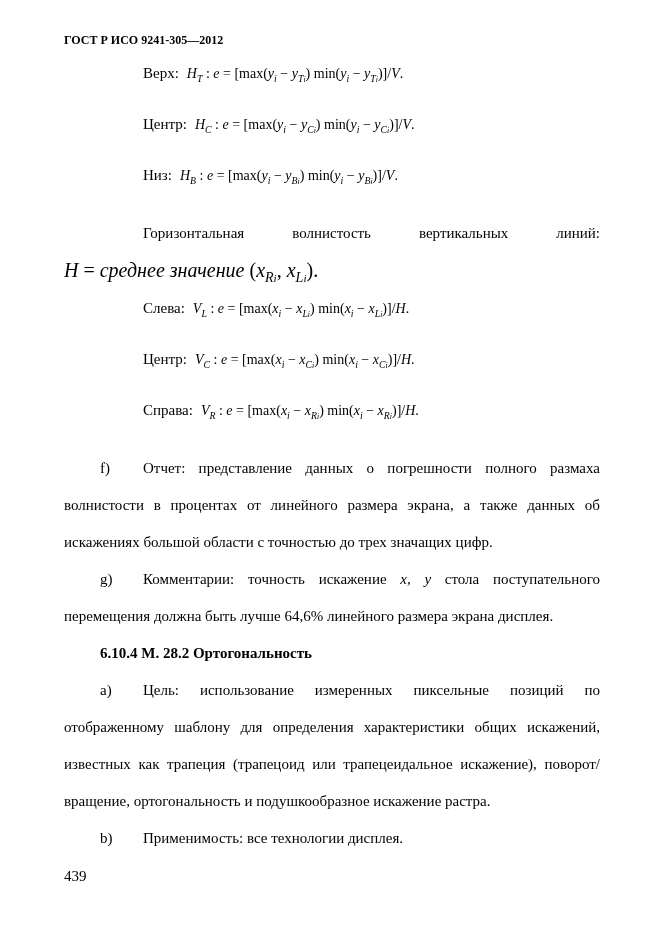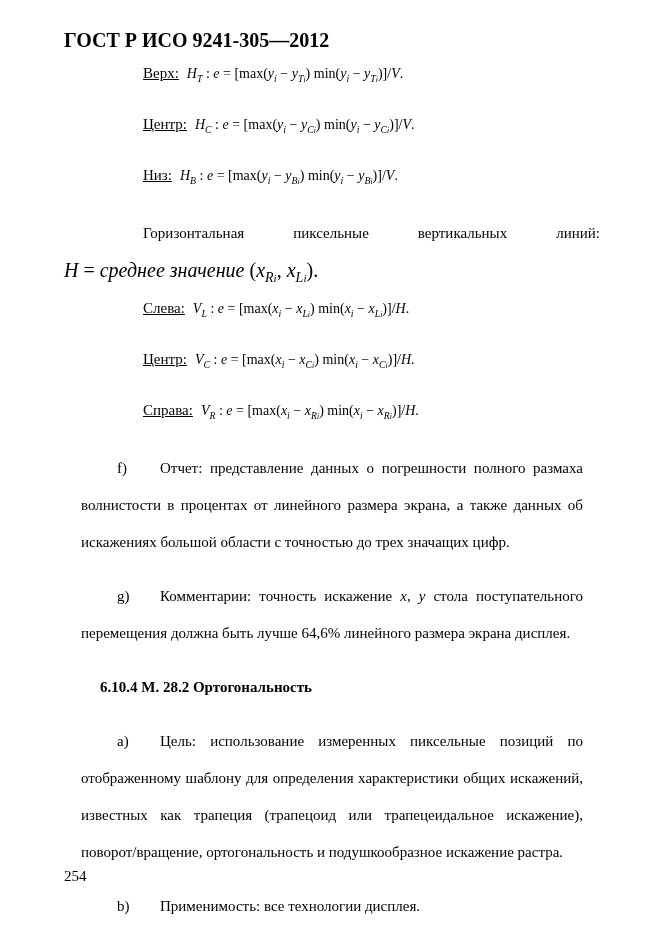--- a/index.html
+++ b/index.html
@@ -11,45 +11,45 @@
   }
   .page {
     position: relative;
     width: 661px; height: 935px;
     padding: 30px 61px 0 64px;
     overflow: hidden;
     background: #ffffff;
   }
   .doc-header {
     font-weight: bold;
-    font-size: 20px;
+    font-size: 12px;
     line-height: 20px;
     margin: 0 0 12px 0;
   }
   .f-row {
     margin: 0 0 28px 79px;
     font-size: 14px;
     line-height: 22px;
     white-space: nowrap;
   }
-  .f-label { font-size: 15px; padding-right: 8px; text-decoration: underline; }
+  .f-label { font-size: 15px; padding-right: 8px; }
   .it { font-style: italic; }
   sub { font-size: 0.7em; font-style: italic; line-height: 0; }
   sub.sub2 { font-size: 0.56em; }
   .wavy { margin: 0 0 8px 0; }
   .wavy-line1 {
     margin-left: 79px;
     font-size: 15px;
     line-height: 37px;
     text-align: justify;
     text-align-last: justify;
   }
   .wavy-line2 { font-size: 20px; line-height: 37px; }
   .body-p {
-    margin: 17px;
+    margin: 0;
     font-size: 15px;
     line-height: 37px;
     text-align: justify;
     text-indent: 36px;
   }
   .marker { display: inline-block; width: 43px; text-indent: 0; }
   .section-heading {
     margin: 0;
     font-size: 15px;
     line-height: 37px;
@@ -77,21 +77,21 @@
 
   <div class="f-row">
     <span class="f-label">Центр:</span><span class="f-math"><span class="it">H</span><sub class="it">C</sub><span> :  </span><span class="it">e</span><span> = [max(</span><span class="it">y</span><sub class="it">i</sub><span> − </span><span class="it">y</span><sub class="it">C</sub><sub class="it sub2">i</sub><span>) min(</span><span class="it">y</span><sub class="it">i</sub><span> − </span><span class="it">y</span><sub class="it">C</sub><sub class="it sub2">i</sub><span>)]/</span><span class="it">V</span><span>.</span></span>
   </div>
 
   <div class="f-row">
     <span class="f-label">Низ:</span><span class="f-math"><span class="it">H</span><sub class="it">B</sub><span> :  </span><span class="it">e</span><span> = [max(</span><span class="it">y</span><sub class="it">i</sub><span> − </span><span class="it">y</span><sub class="it">B</sub><sub class="it sub2">i</sub><span>) min(</span><span class="it">y</span><sub class="it">i</sub><span> − </span><span class="it">y</span><sub class="it">B</sub><sub class="it sub2">i</sub><span>)]/</span><span class="it">V</span><span>.</span></span>
   </div>
 
   <div class="wavy">
-    <div class="wavy-line1">Горизонтальная пиксельные вертикальных линий:</div>
+    <div class="wavy-line1">Горизонтальная волнистость вертикальных линий:</div>
     <div class="wavy-line2"><span class="it">H</span><span> = </span><span class="it">среднее значение</span><span> (</span><span class="it">x</span><sub class="it">R</sub><sub class="it sub2">i</sub><span>, </span><span class="it">x</span><sub class="it">L</sub><sub class="it sub2">i</sub><span>).</span></div>
   </div>
 
   <div class="f-row">
     <span class="f-label">Слева:</span><span class="f-math"><span class="it">V</span><sub class="it">L</sub><span> :  </span><span class="it">e</span><span> = [max(</span><span class="it">x</span><sub class="it">i</sub><span> − </span><span class="it">x</span><sub class="it">L</sub><sub class="it sub2">i</sub><span>) min(</span><span class="it">x</span><sub class="it">i</sub><span> − </span><span class="it">x</span><sub class="it">L</sub><sub class="it sub2">i</sub><span>)]/</span><span class="it">H</span><span>.</span></span>
   </div>
 
   <div class="f-row">
     <span class="f-label">Центр:</span><span class="f-math"><span class="it">V</span><sub class="it">C</sub><span> :  </span><span class="it">e</span><span> = [max(</span><span class="it">x</span><sub class="it">i</sub><span> − </span><span class="it">x</span><sub class="it">C</sub><sub class="it sub2">i</sub><span>) min(</span><span class="it">x</span><sub class="it">i</sub><span> − </span><span class="it">x</span><sub class="it">C</sub><sub class="it sub2">i</sub><span>)]/</span><span class="it">H</span><span>.</span></span>
   </div>
@@ -103,15 +103,15 @@
   <p class="body-p"><span class="marker">f)</span><span>Отчет: представление данных о погрешности полного размаха волнистости в процентах от линейного размера экрана, а также данных об искажениях большой области с точностью до трех значащих цифр.</span></p>
 
   <p class="body-p"><span class="marker">g)</span><span><span>Комментарии: точность искажение </span><span class="it">x, y</span><span> стола поступательного перемещения должна быть лучше 64,6% линейного размера экрана дисплея.</span></span></p>
 
   <h2 class="section-heading">6.10.4 М. 28.2 Ортогональность</h2>
 
   <p class="body-p"><span class="marker">a)</span><span>Цель: использование измеренных пиксельные позиций по отображенному шаблону для определения характеристики общих искажений, известных как трапеция (трапецоид или трапецеидальное искажение), поворот/вращение, ортогональность и подушкообразное искажение растра.</span></p>
 
   <p class="body-p"><span class="marker">b)</span><span>Применимость: все технологии дисплея.</span></p>
 
-  <div class="page-number">254</div>
+  <div class="page-number">439</div>
 
 </div>
 
 </body></html>

